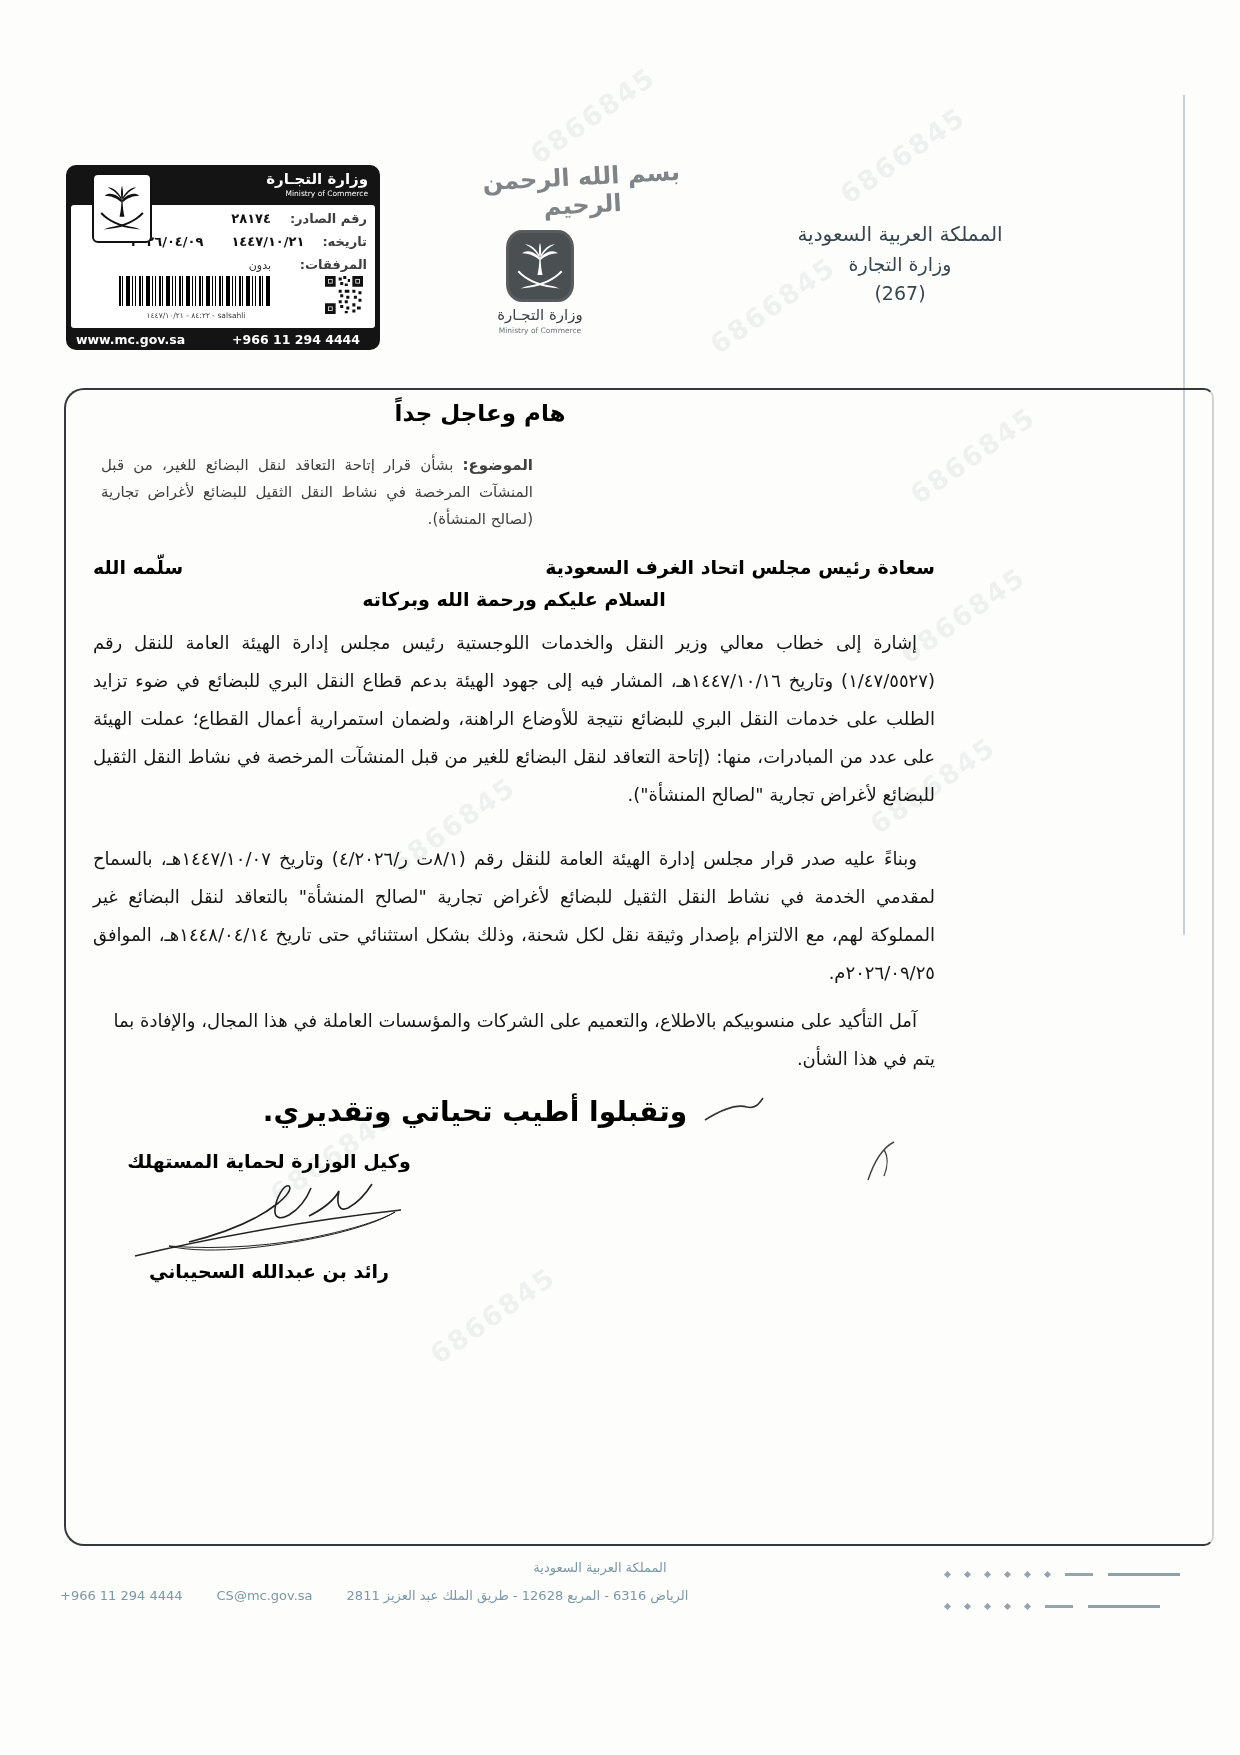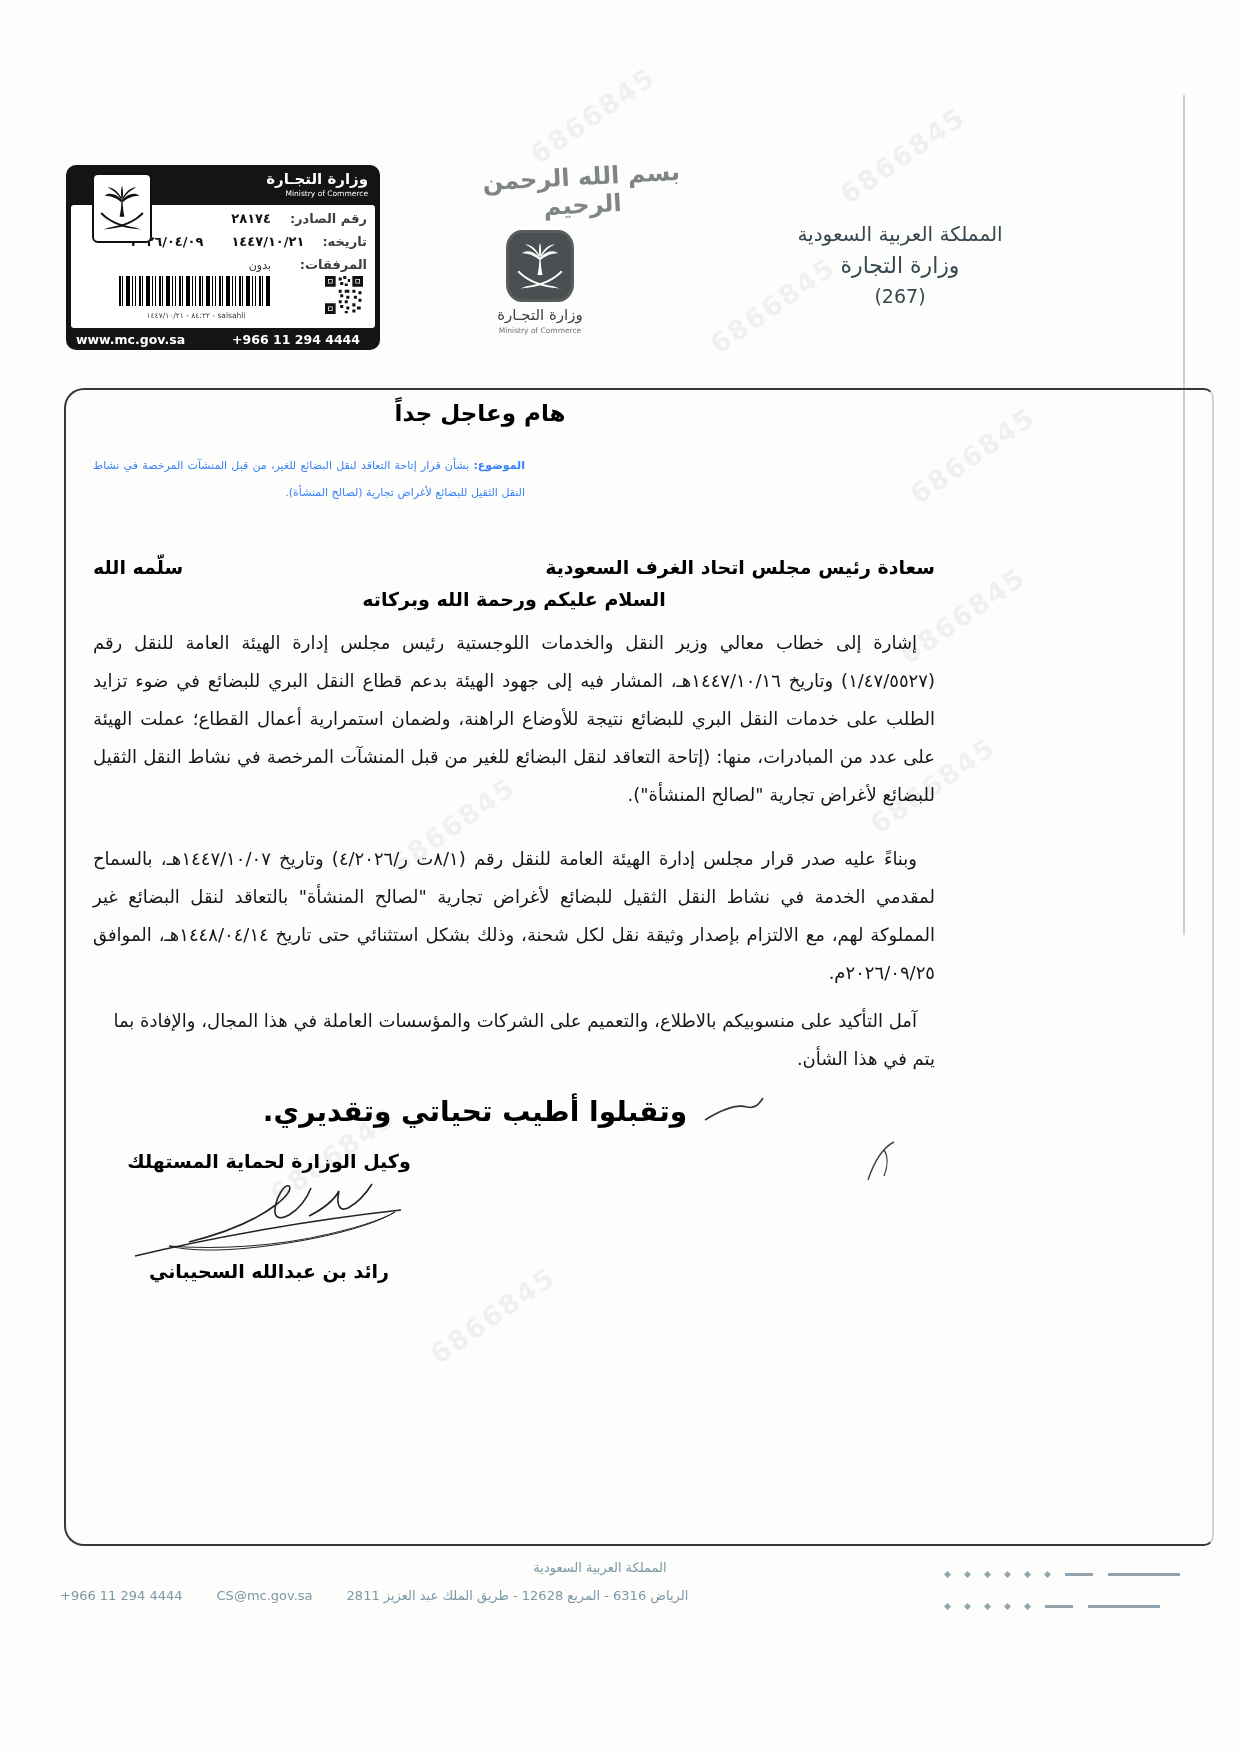--- a/index.html
+++ b/index.html
@@ -57,30 +57,30 @@
     display:flex; align-items:center; justify-content:center;
     box-shadow:inset 0 0 0 3px rgba(255,255,255,.08); }
   .logo svg { width:48px; height:54px; }
   .logo-cap { position:absolute; left:465px; top:306px; width:150px; text-align:center; }
   .logo-cap .ar { font-size:15px; color:#3c4246; letter-spacing:1px; }
   .logo-cap .en { font-size:7.5px; color:#6b7378; margin-top:2px; }
   
   .head-right { position:absolute; left:760px; top:222px; width:280px;
     text-align:center; direction:rtl; color:#37474f; }
   .head-right .l1 { font-size:20px; }
-  .head-right .l2 { font-size:22px; margin-top:7px; }
+  .head-right .l2 { font-size:19px; margin-top:7px; }
   .head-right .l3 { font-size:19px; margin-top:7px; direction:ltr; }
   
   .letter-box { position:absolute; left:64px; top:388px; width:1150px; height:1158px;
     border:2px solid #35393c; border-right-color:rgba(53,57,60,.22);
     border-radius:20px 10px 10px 20px; }
   .urgency { position:absolute; left:330px; top:400px; width:300px; text-align:center;
     font-size:23px; font-weight:bold; color:#000; direction:rtl; }
-  .subject { position:absolute; left:93px; top:452px; width:432px; direction:rtl;
-    font-size:11px; line-height:27px; text-align:justify; text-align-last:right; color:#3b82f6; }
+  .subject { position:absolute; left:101px; top:452px; width:432px; direction:rtl;
+    font-size:15px; line-height:27px; text-align:justify; text-align-last:right; color:#404040; }
   .subject b { font-weight:bold; }
   .flow { position:absolute; left:93px; top:556px; width:842px; direction:rtl; }
   .recip-row { display:flex; justify-content:space-between; align-items:baseline;
     font-size:19px; font-weight:bold; color:#000; }
   .greeting { margin-top:10px; font-size:19px; font-weight:bold; color:#000;text-align:center; }
   .para { margin-top:14px; font-size:18px; line-height:38px; text-align:justify;
     text-align-last:right; text-indent:18px; color:#161616; }
   .para.p2 { margin-top:26px; }
   .para.p3 { margin-top:10px; text-align:right; }
   .closing { margin-top:16px; display:flex; justify-content:center; align-items:center;

